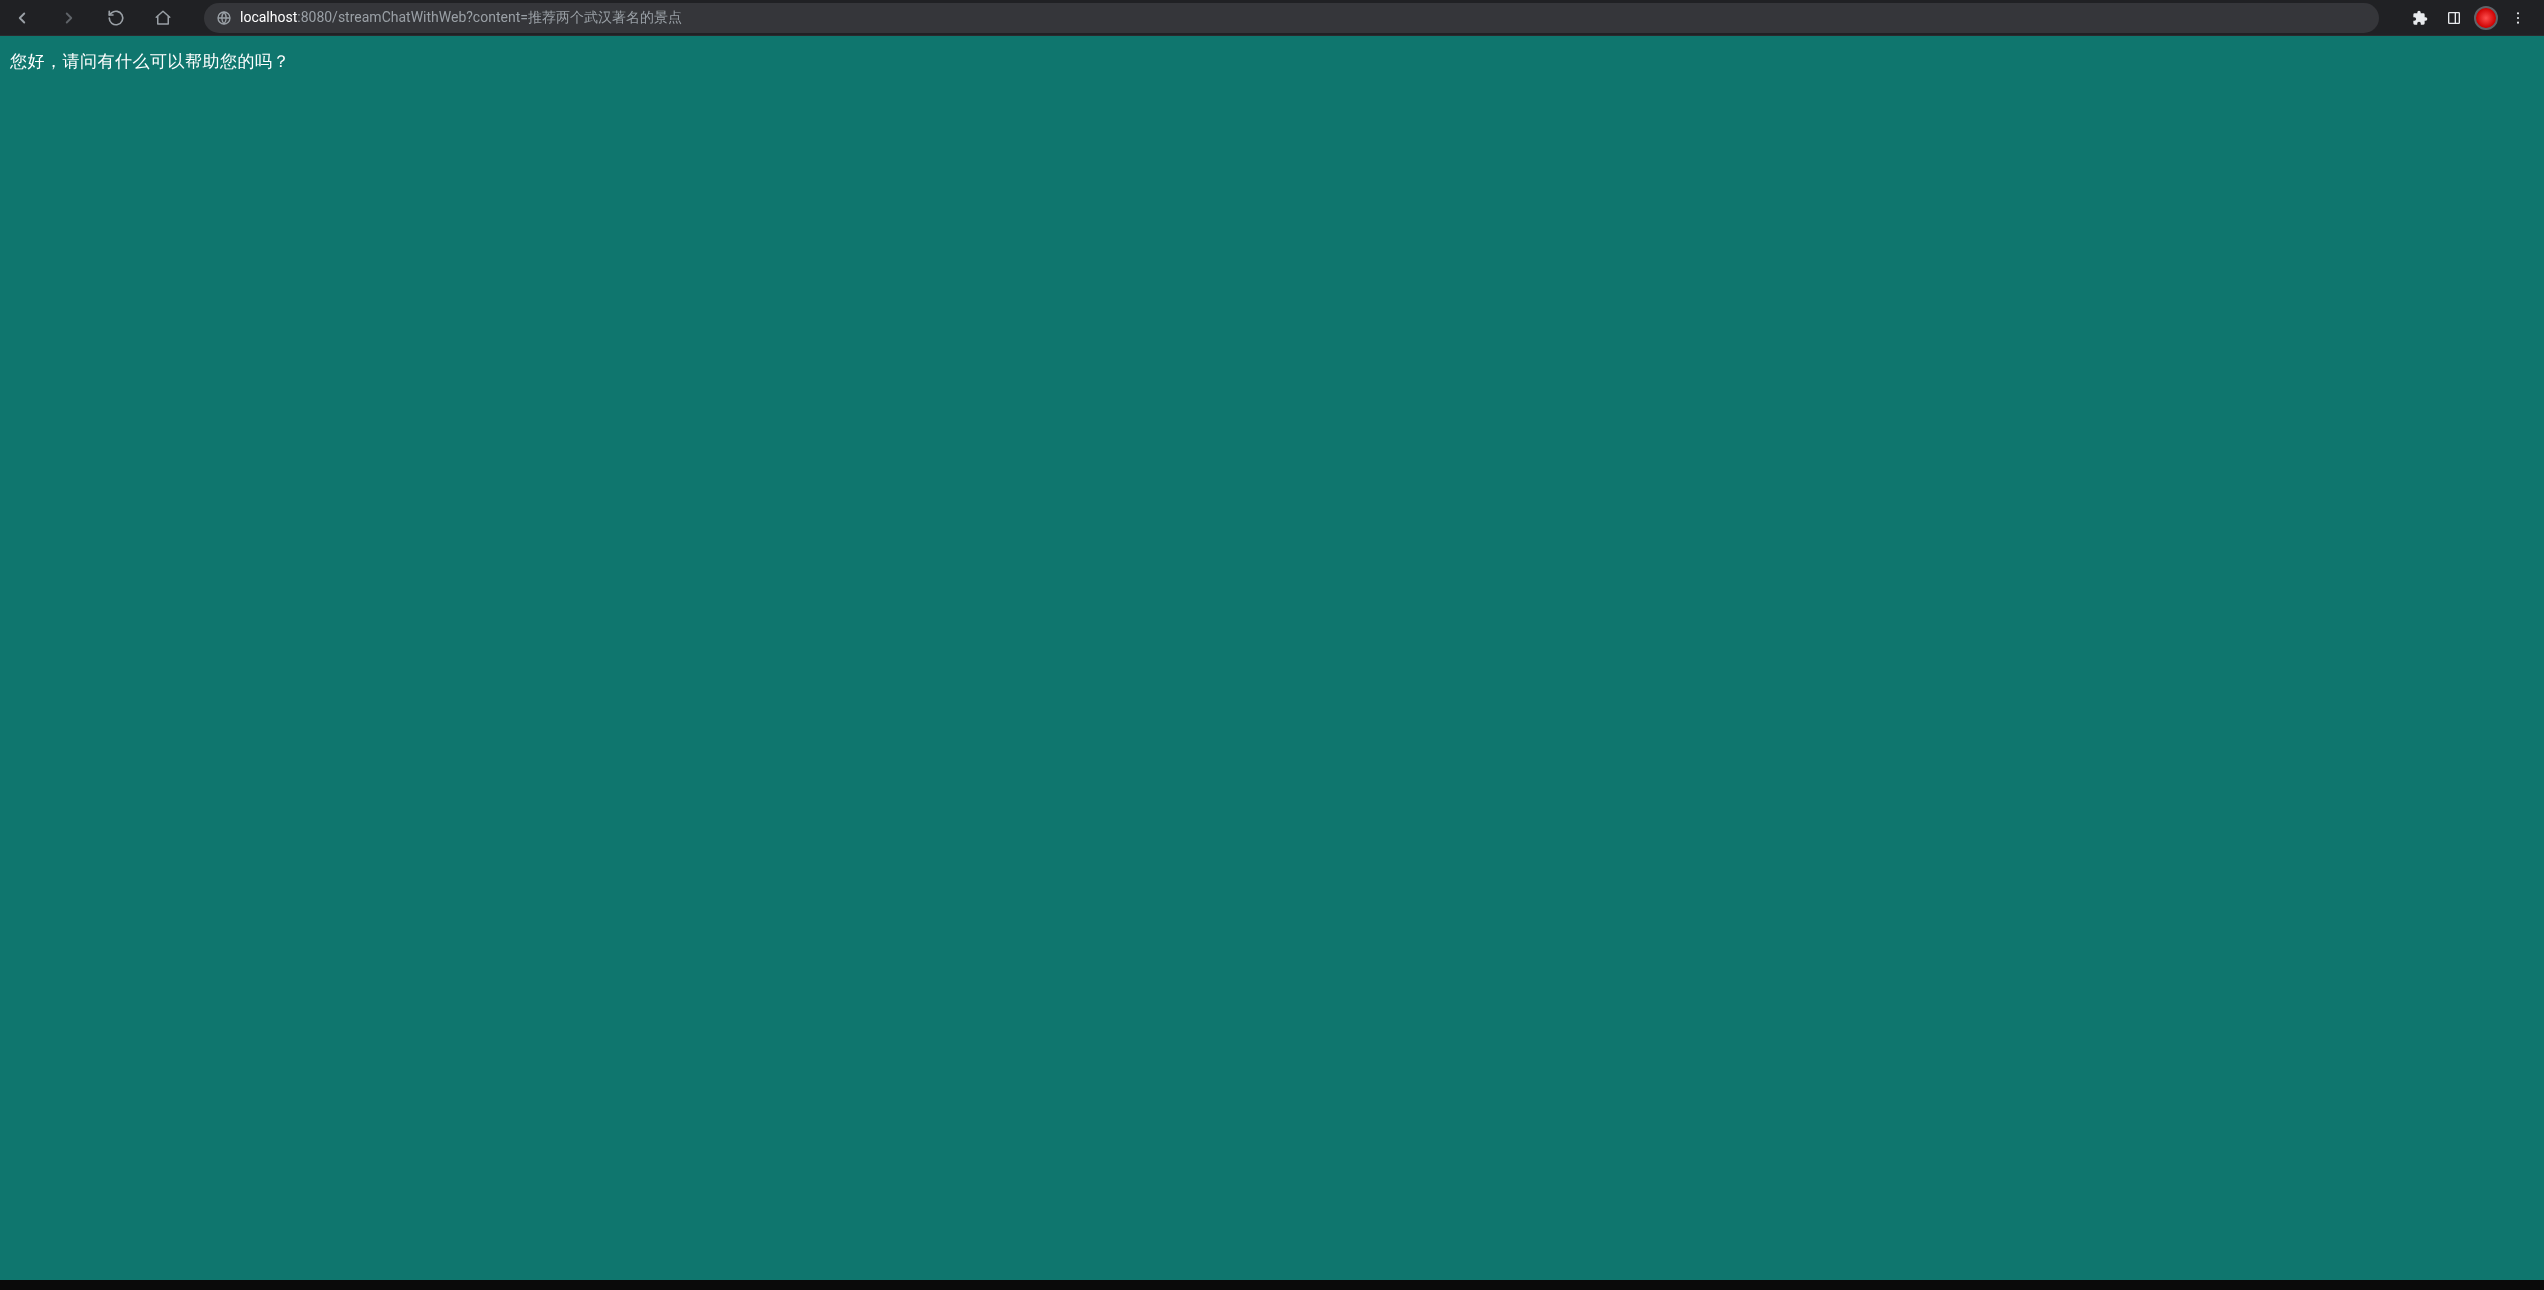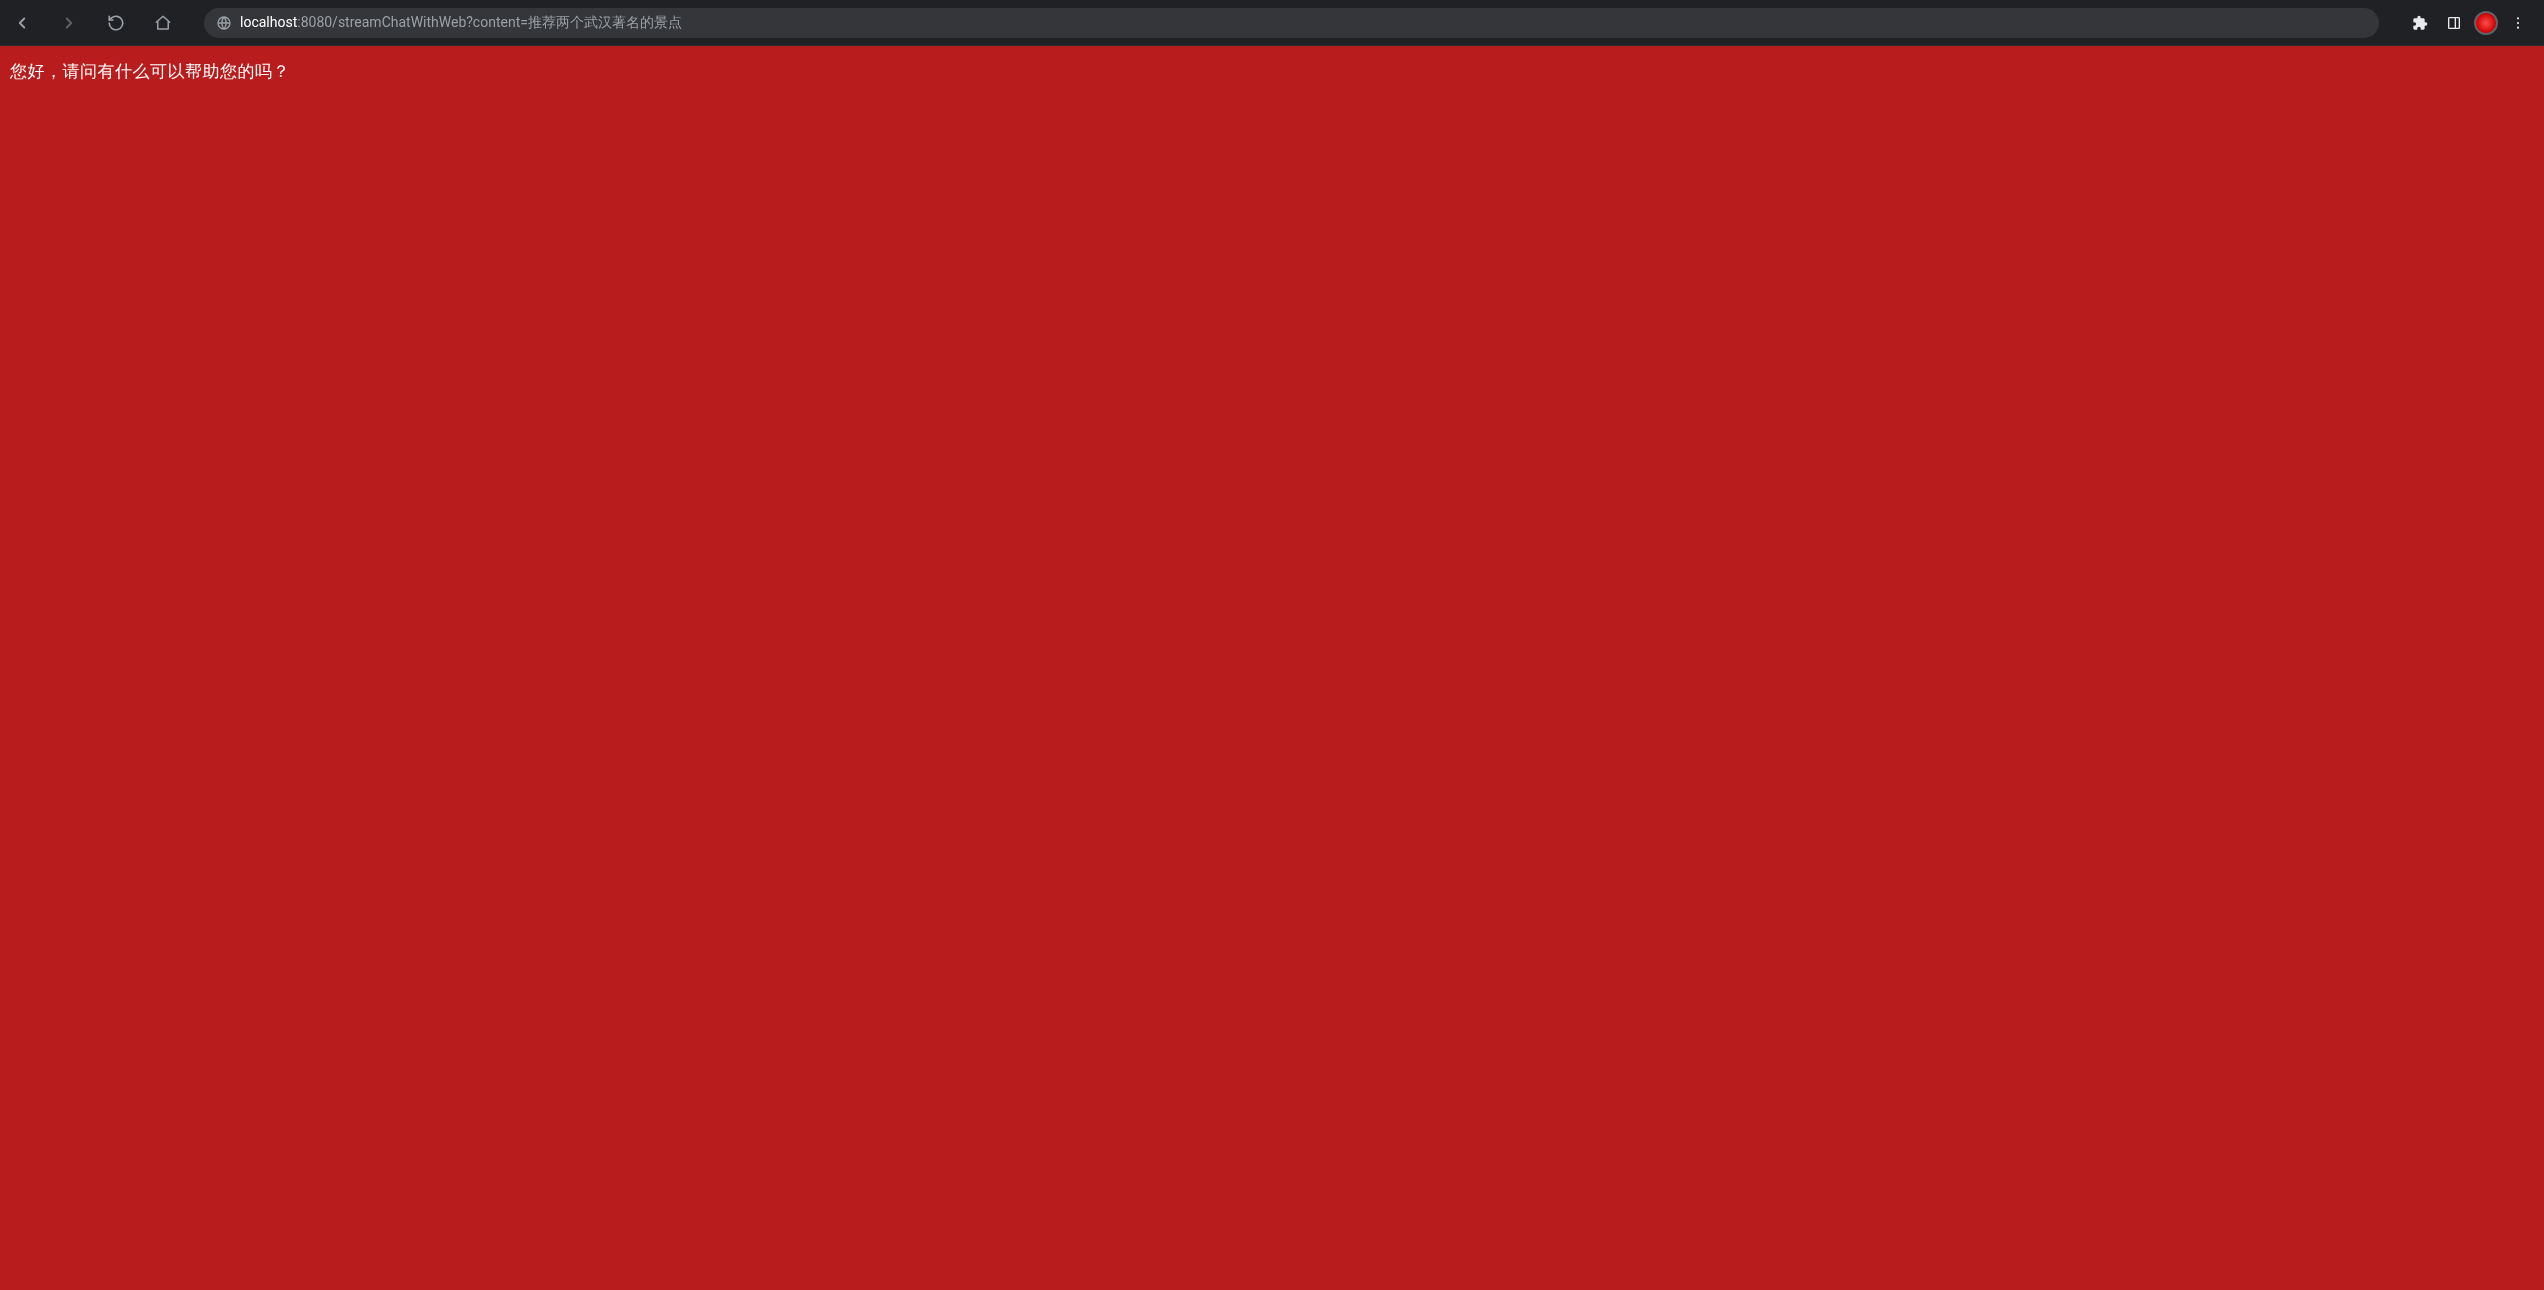--- a/index.html
+++ b/index.html
@@ -9,21 +9,21 @@
     }
     body {
       font-family: -apple-system, BlinkMacSystemFont, "Segoe UI", Roboto, sans-serif;
       background: #0a0a0a;
       color: #e8e8e8;
       width: 100%;
       height: 100vh;
       overflow: hidden;
     }
     .browser-toolbar {
-      height: 46px;
+      height: 36px;
       background: #202124;
       display: flex;
       align-items: center;
       padding: 0 8px;
       gap: 19px;
       border-bottom: 1px solid #2a2b2e;
     }
     .nav-button {
       width: 28px;
       height: 28px;
@@ -109,21 +109,21 @@
       height: 28px;
       display: flex;
       align-items: center;
       justify-content: center;
       cursor: pointer;
       color: #e8eaed;
       border-radius: 50%;
     }
     .page-content {
       padding: 14px 10px;
-      background: #b91c1c;
+      background: #0f766e;
       height: calc(100vh - 46px);
     }
     .response-text {
       color: #ffffff;
       font-size: 17px;
       font-family: "Microsoft YaHei", "SimSun", sans-serif;
       letter-spacing: 0.5px;
     }
   </style>
 </head>

